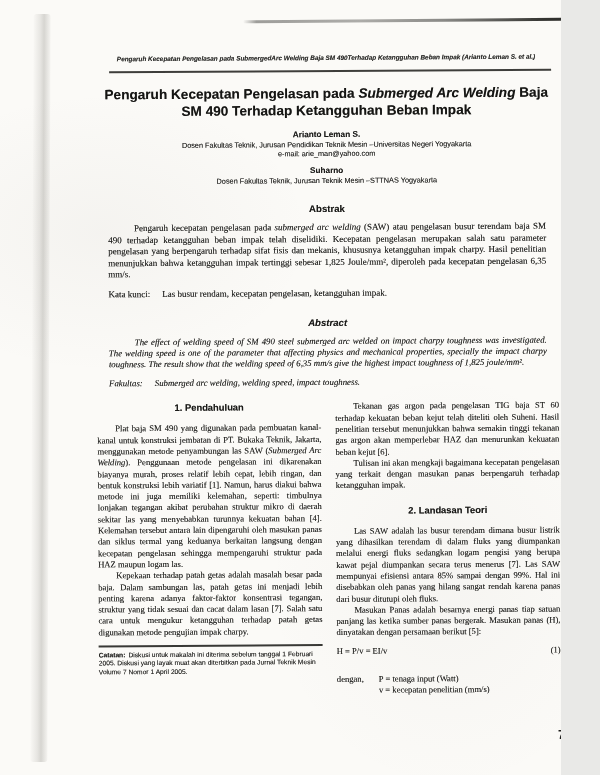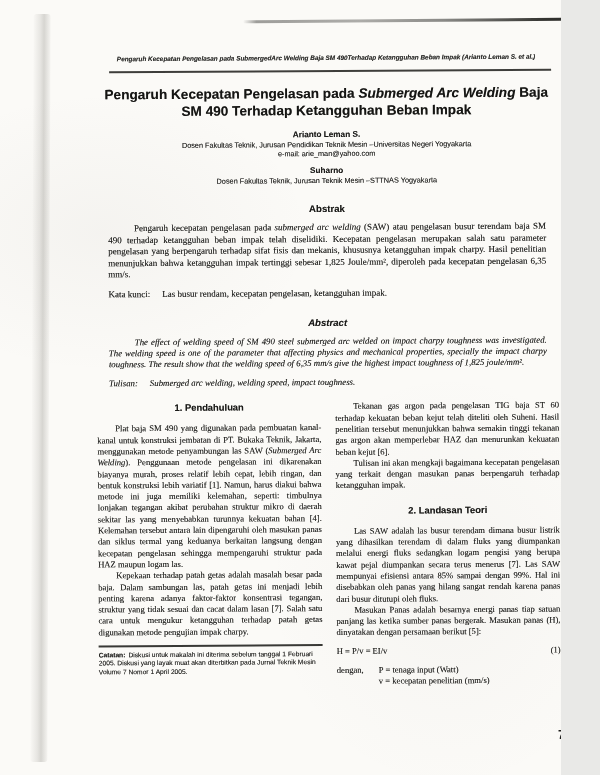--- a/index.html
+++ b/index.html
@@ -109,21 +109,21 @@
     margin-top: 4px;
     font-family: "Liberation Sans", sans-serif;
     font-size: 6.7px; line-height: 8.6px;
     text-align: left; text-indent: 0; color: #232321;
   }
   .footnote .fn-label { font-weight: bold; padding-right: 3px; }
   .equation-row {
     display: flex; justify-content: space-between;
     margin-top: 7px; text-indent: 0;
   }
-  .eq-notes { margin-top: 8px; }
+  .eq-notes { margin-top: 17px; }
   .eq-note-row { display: flex; text-align: left; }
   .eq-intro { width: 42px; flex: 0 0 42px; }
   .page-number {
     position: absolute; left: 558px; top: 728px;
     font-family: "Liberation Sans", sans-serif;
     font-weight: bold; font-size: 12px; color: #1c1c1a;
   }
 </style>
 </head>
 <body>
@@ -156,21 +156,21 @@
         <div class="author-aff">Dosen Fakultas Teknik, Jurusan Teknik Mesin –STTNAS Yogyakarta</div>
       </div>
     </div>
 
     <div class="abstract-heading">Abstrak</div>
     <div class="abstract-body"><span>Pengaruh kecepatan pengelasan pada </span><em>submerged arc welding</em><span> (SAW) atau pengelasan busur terendam baja SM 490 terhadap ketangguhan beban impak telah diselidiki. Kecepatan pengelasan merupakan salah satu parameter pengelasan yang berpengaruh terhadap sifat fisis dan mekanis, khususnya ketangguhan impak charpy. Hasil penelitian menunjukkan bahwa ketangguhan impak tertinggi sebesar 1,825 Joule/mm², diperoleh pada kecepatan pengelasan 6,35 mm/s.</span></div>
     <div class="kw-line"><span class="kw-label">Kata kunci:</span><span>Las busur rendam, kecepatan pengelasan, ketangguhan impak.</span></div>
 
     <div class="abstract-heading en">Abstract</div>
     <div class="abstract-body en">The effect of welding speed of SM 490 steel submerged arc welded on impact charpy toughness was investigated. The welding speed is one of the parameter that affecting physics and mechanical properties, specially the impact charpy toughness. The result show that the welding speed of 6,35 mm/s give the highest impact toughness of 1,825 joule/mm².</div>
-    <div class="kw-line en"><span class="kw-label">Tulisan:</span><span>Submerged arc welding, welding speed, impact toughness.</span></div>
+    <div class="kw-line en"><span class="kw-label">Fakultas:</span><span>Submerged arc welding, welding speed, impact toughness.</span></div>
 
     <div class="columns">
 
       <div class="col">
         <h2 class="sec-heading">1. Pendahuluan</h2>
         <p><span>Plat baja SM 490 yang digunakan pada pembuatan kanal-kanal untuk konstruksi jembatan di PT. Bukaka Teknik, Jakarta, menggunakan metode penyambungan las SAW (</span><em>Submerged Arc Welding</em><span>). Penggunaan metode pengelasan ini dikarenakan biayanya murah, proses relatif lebih cepat, lebih ringan, dan bentuk konstruksi lebih variatif [1]. Namun, harus diakui bahwa metode ini juga memiliki kelemahan, seperti: timbulnya lonjakan tegangan akibat perubahan struktur mikro di daerah sekitar las yang menyebabkan turunnya kekuatan bahan [4]. Kelemahan tersebut antara lain dipengaruhi oleh masukan panas dan siklus termal yang keduanya berkaitan langsung dengan kecepatan pengelasan sehingga mempengaruhi struktur pada HAZ maupun logam las.</span></p>
         <p>Kepekaan terhadap patah getas adalah masalah besar pada baja. Dalam sambungan las, patah getas ini menjadi lebih penting karena adanya faktor-faktor konsentrasi tegangan, struktur yang tidak sesuai dan cacat dalam lasan [7]. Salah satu cara untuk mengukur ketangguhan terhadap patah getas digunakan metode pengujian impak charpy.</p>
         <div class="footnote-rule"></div>
         <div class="footnote"><span class="fn-label">Catatan:</span><span>Diskusi untuk makalah ini diterima sebelum tanggal 1 Februari 2005. Diskusi yang layak muat akan diterbitkan pada Jurnal Teknik Mesin Volume 7 Nomor 1 April 2005.</span></div>
       </div>

